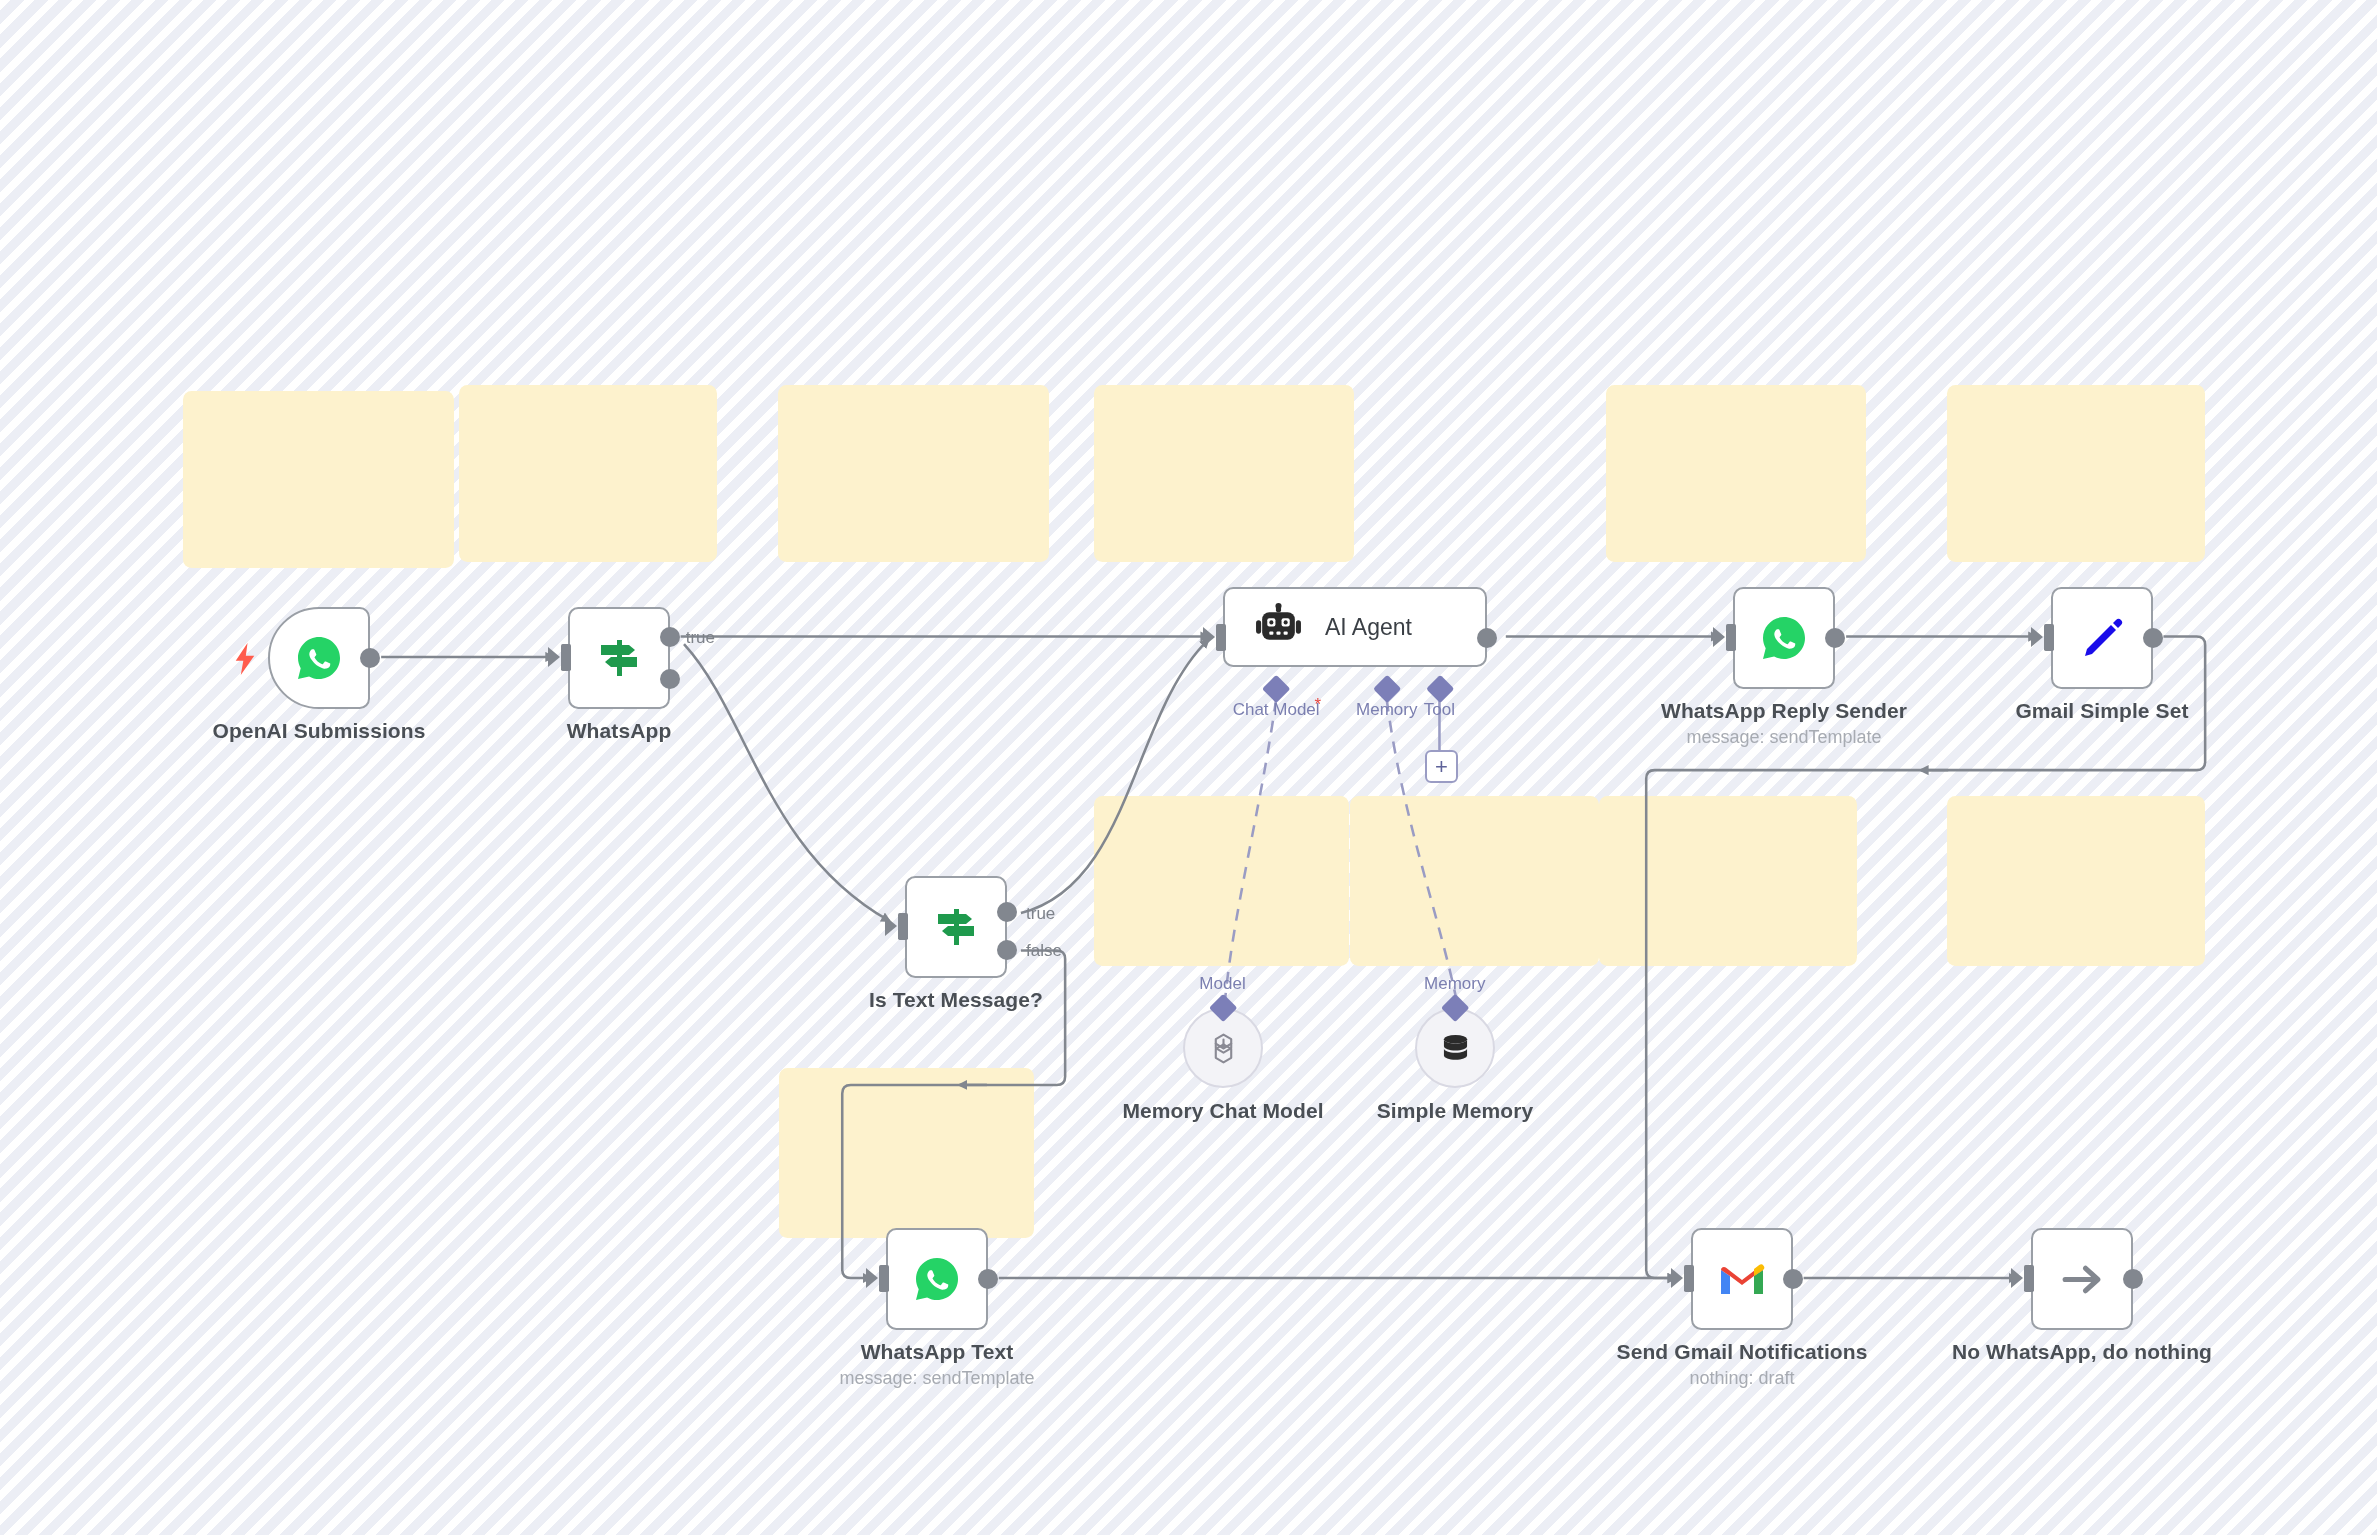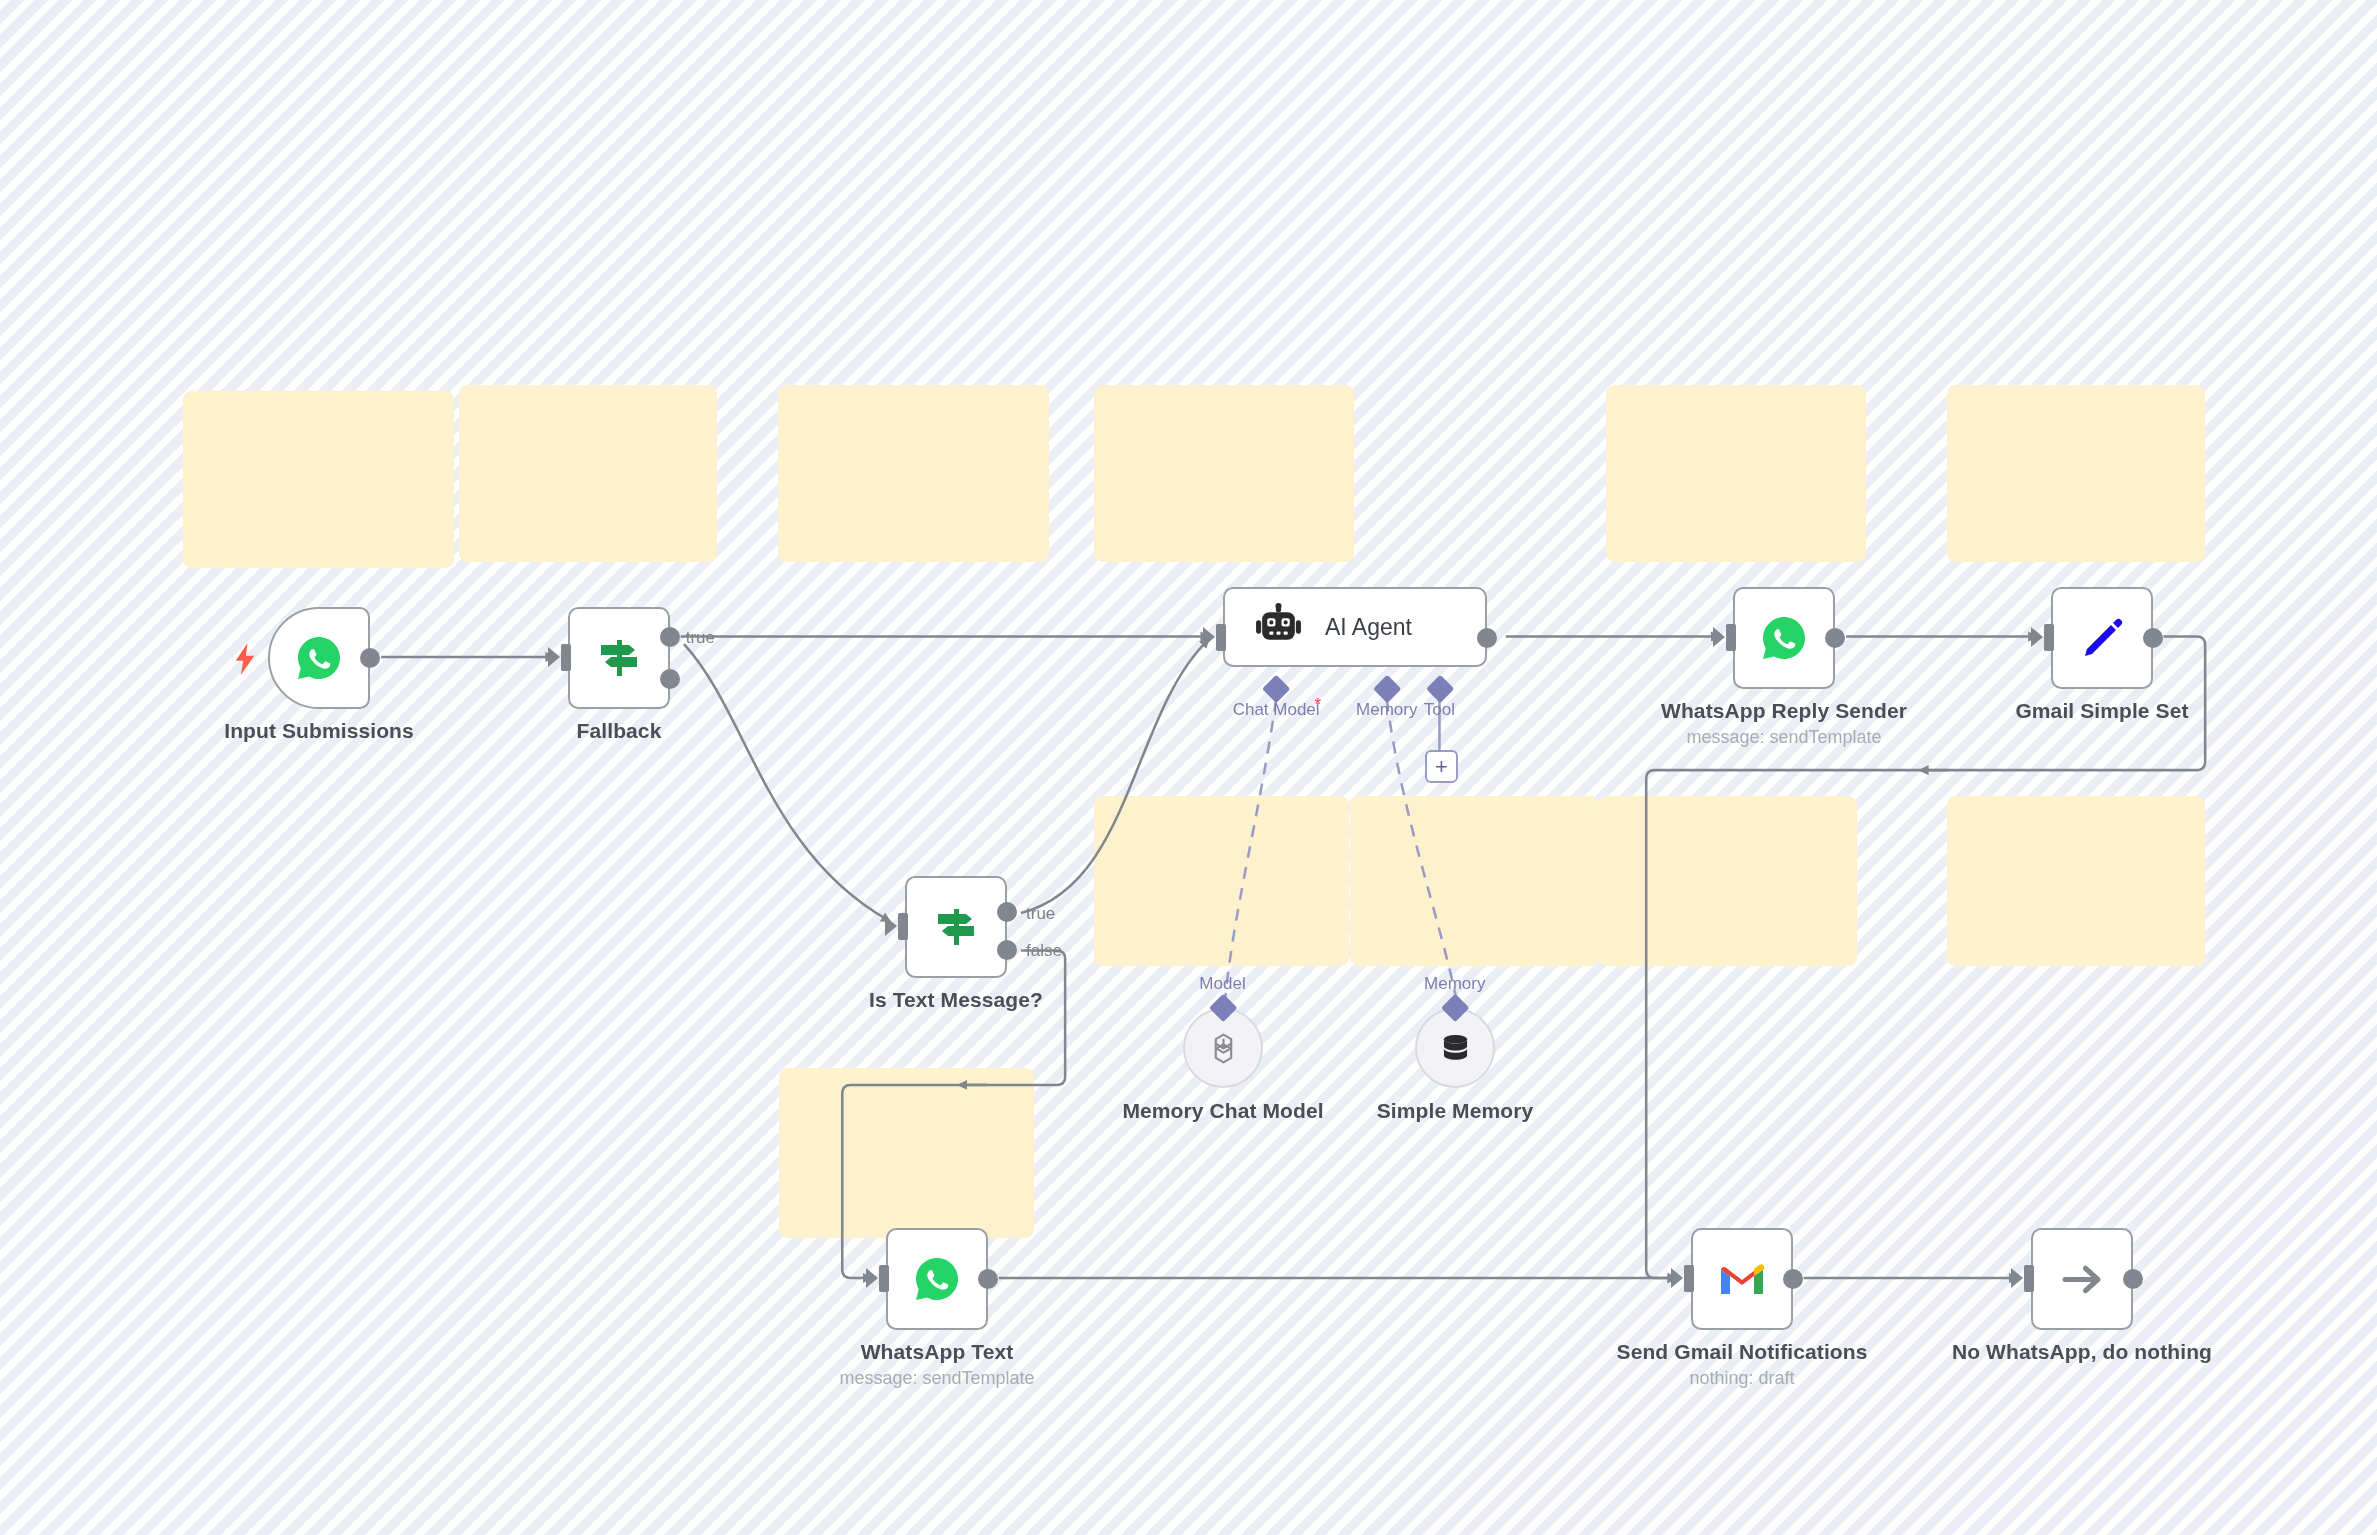--- a/index.html
+++ b/index.html
@@ -279,37 +279,37 @@
     <div class="node-box trigger">
       <span>
         <svg class="icon-svg" width="48" height="48" viewBox="0 0 48 48">
           <circle cx="24" cy="24" r="22" fill="#ffffff"></circle>
           <path fill="#25D366" d="M24 3C12.4 3 3 12.4 3 24c0 3.7 1 7.2 2.7 10.2L3 45l11.1-2.6C17 44 20.4 45 24 45c11.6 0 21-9.4 21-21S35.6 3 24 3z"></path>
           <path fill="#ffffff" d="M34.3 29.3c-.5-.3-3.1-1.5-3.6-1.7-.5-.2-.8-.3-1.2.3-.3.5-1.3 1.7-1.6 2-.3.3-.6.4-1.1.1-.5-.3-2.2-.8-4.2-2.6-1.6-1.4-2.6-3.1-2.9-3.6-.3-.5 0-.8.2-1.1.2-.2.5-.6.8-.9.2-.3.3-.5.5-.9.2-.3.1-.6 0-.9-.1-.3-1.2-2.8-1.6-3.8-.4-1-.8-.9-1.1-.9h-1c-.3 0-.9.1-1.4.6-.5.5-1.8 1.8-1.8 4.3s1.9 5 2.1 5.3c.3.3 3.7 5.6 8.9 7.8 1.2.5 2.2.8 2.9 1.1 1.2.4 2.3.3 3.2.2 1-.1 3.1-1.3 3.5-2.5.4-1.2.4-2.3.3-2.5-.1-.2-.5-.3-1-.6z"></path>
         </svg>
       </span>
     </div>
     <div class="node-caption" style="top:112px; width:340px;">
-      <div class="node-name">Input Submissions</div>
+      <div class="node-name">OpenAI Submissions</div>
     </div>
     <div class="port-dot" style="left:92px; top:41px;"></div>
   </div>
 
   <div class="node" style="left:568px; top:607px;">
     <div class="node-box">
       <span>
         <svg class="icon-svg" width="48" height="48" viewBox="0 0 48 48">
           <rect x="22" y="6" width="5" height="36" fill="#1f9a4d"></rect>
           <path d="M6 11 h28 l6 5 -6 5 H6 z" fill="#1f9a4d"></path>
           <path d="M42 23 H16 l-6 5 6 5 h26 z" fill="#1f9a4d"></path>
         </svg>
       </span>
     </div>
     <div class="node-caption" style="top:112px; width:340px;">
-      <div class="node-name">Fallback</div>
+      <div class="node-name">WhatsApp</div>
     </div>
     <div class="port-in" style="left:-6.8px; top:37px;"></div>
     <div class="port-dot" style="left:92px; top:19.6px;"></div>
     <div class="port-dot" style="left:92px; top:62px;"></div>
   </div>
 
   <div class="node" style="left:1223px; top:587px;">
     <div class="node-box wide">
       <span>
         <svg class="icon-svg" width="49" height="49" viewBox="0 0 48 48">

